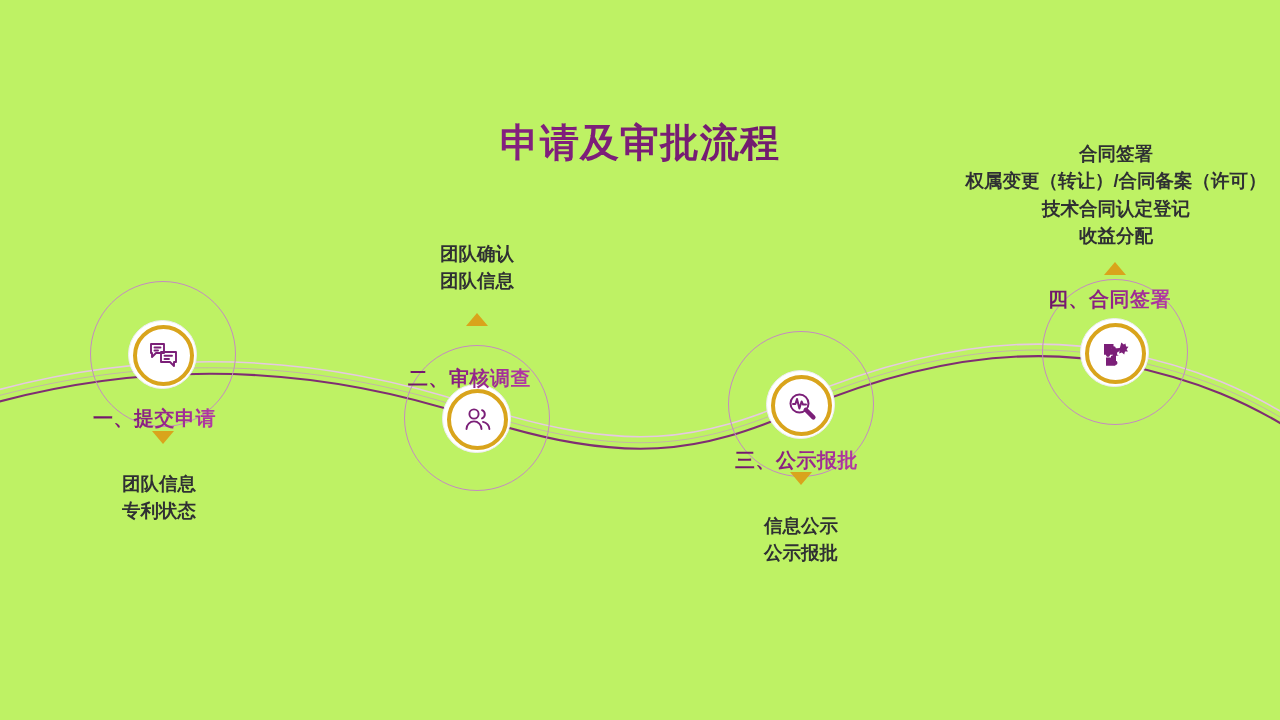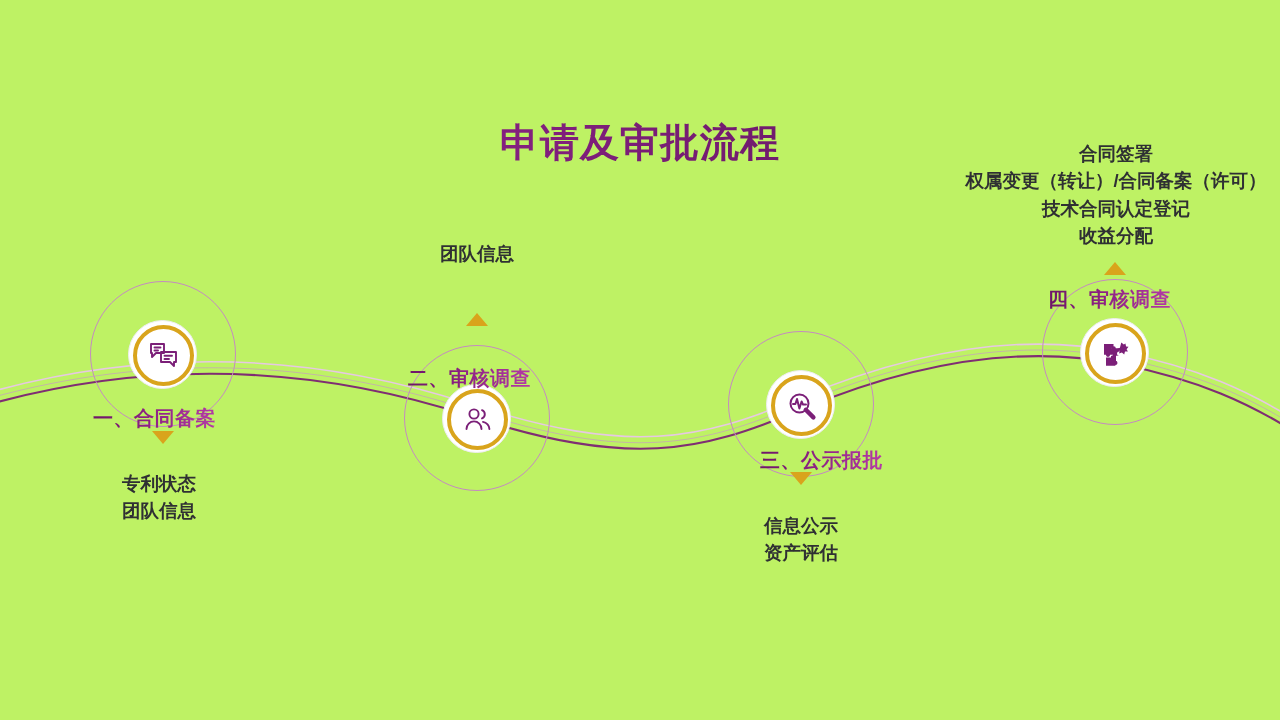--- a/index.html
+++ b/index.html
@@ -157,27 +157,27 @@
             <line x1="7.5" y1="8.5" x2="13.5" y2="8.5"></line>
             <line x1="7.5" y1="11.5" x2="11" y2="11.5"></line>
             <path d="M14 13 h15 v10 h-2 v4 l-4 -4 h-9 z"></path>
             <line x1="17.5" y1="16.8" x2="25" y2="16.8"></line>
             <line x1="17.5" y1="20" x2="22" y2="20"></line>
           </g>
         </svg>
       </div>
     </div>
 
-    <div class="step-title" style="left:93px; top:405px;">一、合同备案</div>
+    <div class="step-title" style="left:93px; top:405px;">一、提交申请</div>
 
     <div class="tri down" style="left:152px; top:431px;"></div>
 
     <div class="details center" style="left:48px; top:470px; width:222px;">
+      <span class="line">团队信息</span>
       <span class="line">专利状态</span>
-      <span class="line">团队信息</span>
     </div>
   </div>
 
   <div class="node">
     <div class="halo" style="left:404px; top:345px; width:146px; height:146px;"></div>
 
     <div class="icon-circle" style="left:442px; top:384px; width:69px; height:69px;">
       <div class="icon-ring" style="left:4px; top:4px; width:61px; height:61px;">
         <svg width="34" height="34" viewBox="0 0 34 34">
           <g fill="none" stroke="#7b1f78" stroke-width="1.9" stroke-linecap="round" stroke-linejoin="round">
@@ -188,66 +188,67 @@
           </g>
         </svg>
       </div>
     </div>
 
     <div class="step-title" style="left:408px; top:365px;">二、审核调查</div>
 
     <div class="tri up" style="left:466px; top:313px;"></div>
 
     <div class="details center" style="left:366px; top:240px; width:222px;">
+      <span class="line">团队确认</span>
       <span class="line">团队信息</span>
     </div>
   </div>
 
   <div class="node">
     <div class="halo" style="left:728px; top:331px; width:146px; height:146px;"></div>
 
     <div class="icon-circle" style="left:766px; top:370px; width:69px; height:69px;">
       <div class="icon-ring" style="left:4px; top:4px; width:61px; height:61px;">
         <svg width="34" height="34" viewBox="0 0 34 34">
           <g fill="none" stroke="#7b1f78" stroke-width="2" stroke-linecap="round" stroke-linejoin="round">
             <circle cx="14.5" cy="14.5" r="9"></circle>
             <path d="M8 15 h2.4 l1.6 -5 l2.4 9.5 l2.2 -7 l1.4 3 h3"></path>
           </g>
           <path d="M20.8 20.8 L28.4 28.4" stroke="#7b1f78" stroke-width="4.4" stroke-linecap="round" fill="none"></path>
         </svg>
       </div>
     </div>
 
-    <div class="step-title" style="left:735px; top:447px;margin-left:25px;">三、公示报批</div>
+    <div class="step-title" style="left:735px; top:447px;">三、公示报批</div>
 
     <div class="tri down" style="left:790px; top:472px;"></div>
 
     <div class="details center" style="left:690px; top:512px; width:222px;">
       <span class="line">信息公示</span>
-      <span class="line">资产评估</span>
+      <span class="line">公示报批</span>
     </div>
   </div>
 
   <div class="node">
     <div class="halo" style="left:1042px; top:279px; width:146px; height:146px;"></div>
 
     <div class="icon-circle" style="left:1080px; top:318px; width:69px; height:69px;">
       <div class="icon-ring" style="left:4px; top:4px; width:61px; height:61px;">
         <svg width="34" height="34" viewBox="0 0 34 34">
           <g fill="#7b1f78">
             <path d="M5 7 h9.5 v3.3 a2.1 2.1 0 0 0 0 4.2 v3.3 h-3.4 a2.1 2.1 0 0 1 -4.2 0 H5 z"></path>
             <path d="M16.6 18.8 h3.1 a2.1 2.1 0 0 1 0 -4.2 v-3.3 h-3.3 a2.1 2.1 0 0 0 -4.2 0 h-0.6 v3.5 a2.1 2.1 0 0 1 0 4.2 v5.6 h5.0 z" transform="translate(0.4,0)"></path>
             <path d="M7 20.6 h9.4 v3.2 a2.1 2.1 0 0 1 0 4.2 v0.8 H7 z"></path>
             <path d="M22.3 5.6 l2.5 2.0 l1.6 -1.0 l0.7 2.9 l2.4 0.3 l-1.9 2.4 l1.3 2.2 l-2.9 0.2 l-0.8 2.8 l-2.3 -1.8 l-2.7 1.0 l0.2 -2.9 l-2.2 -1.8 l2.7 -1.2 z"></path>
           </g>
         </svg>
       </div>
     </div>
 
-    <div class="step-title" style="left:1048px; top:286px;">四、审核调查</div>
+    <div class="step-title" style="left:1048px; top:286px;">四、合同签署</div>
 
     <div class="tri up" style="left:1104px; top:262px;"></div>
 
     <div class="details center" style="left:906px; top:140px; width:420px;">
       <span class="line">合同签署</span>
       <span class="line">权属变更（转让）/合同备案（许可）</span>
       <span class="line">技术合同认定登记</span>
       <span class="line">收益分配</span>
     </div>
   </div>

